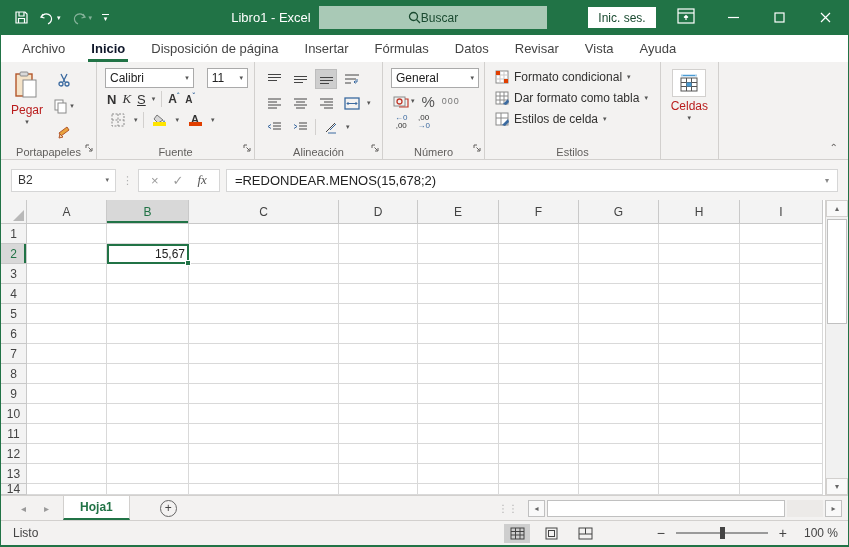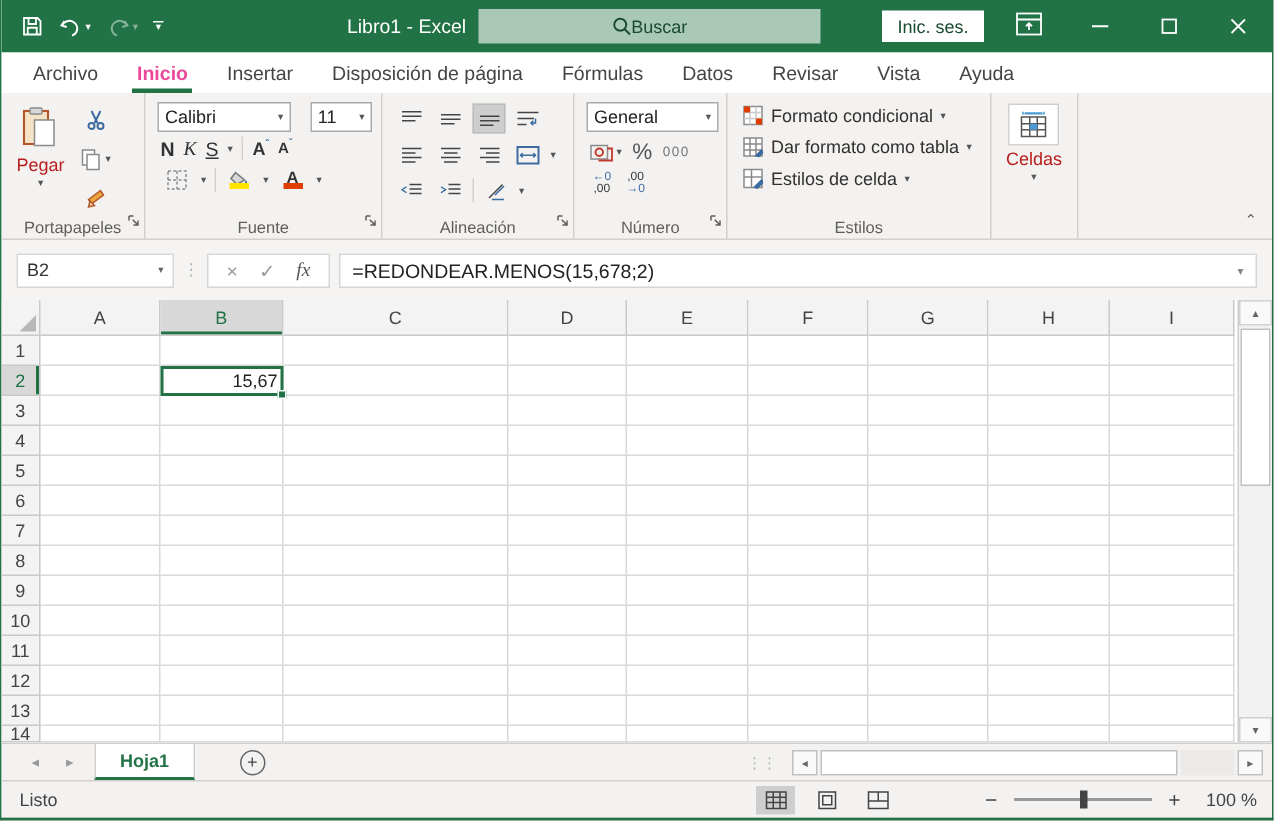--- a/index.html
+++ b/index.html
@@ -20,21 +20,21 @@
   .searchbox svg { display:block; }
   .signin { position:absolute; left:587px; top:7px; width:68px; height:21px; background:#fff; color:#1a4a30;
             font-size:12px; display:flex; align-items:center; justify-content:center; cursor:pointer; }
   .ribopt { position:absolute; left:676px; top:8px; cursor:pointer; }
   .winctl { position:absolute; right:0; top:0; height:35px; display:flex; }
   .winctl > div { width:46px; height:35px; display:flex; align-items:center; justify-content:center; font-size:13px; cursor:pointer; }
 
   
   .tabrow { height:27px; background:#fff; display:flex; align-items:stretch; padding-left:8px; position:relative; }
   .rtab { padding:0 13px; font-size:13px; color:#444; display:flex; align-items:center; cursor:pointer; position:relative; }
-  .rtab.active { color:#ec4899; font-weight:bold; }
+  .rtab.active { color:#0f172a; font-weight:bold; }
   .rtab.active::after { content:""; position:absolute; left:10px; right:10px; bottom:0; height:3px; background:#217346; }
   .sharebtn { position:absolute; right:8px; top:3px; height:21px; border:1px solid #c8c6c4; border-radius:2px;
               display:flex; align-items:center; gap:5px; padding:0 10px; font-size:12px; color:#323130; background:#fff; cursor:pointer; }
 
   
   .ribbon { height:98px; background:#f3f2f1; display:flex; border-bottom:1px solid #d2d0ce; position:relative; }
   .rgroup { position:relative; border-right:1px solid #d2d0ce; padding:4px 4px 16px 4px; display:flex; align-items:flex-start; }
   .rgroup-label { position:absolute; bottom:1px; left:0; right:0; text-align:center; font-size:11px; color:#605e5c; }
   .launcher { position:absolute; right:2px; bottom:2px; cursor:pointer; }
   .bigbtn { display:flex; flex-direction:column; align-items:center; justify-content:flex-start; padding:3px 6px; cursor:pointer; }
@@ -182,22 +182,22 @@
           <svg width="11" height="11" viewBox="0 0 11 11">
             <path d="M1 1l9 9M10 1l-9 9" stroke="#fff" stroke-width="1.2"></path>
           </svg>
         </div>
     </div>
   </div>
 
   <div class="tabrow">
     <div class="rtab">Archivo</div>
     <div class="rtab active">Inicio</div>
+    <div class="rtab">Disposición de página</div>
     <div class="rtab">Insertar</div>
-    <div class="rtab">Disposición de página</div>
     <div class="rtab">Fórmulas</div>
     <div class="rtab">Datos</div>
     <div class="rtab">Revisar</div>
     <div class="rtab">Vista</div>
     <div class="rtab">Ayuda</div>
   </div>
 
   <div class="ribbon">
 
     <div class="rgroup" style="width:96px;">

